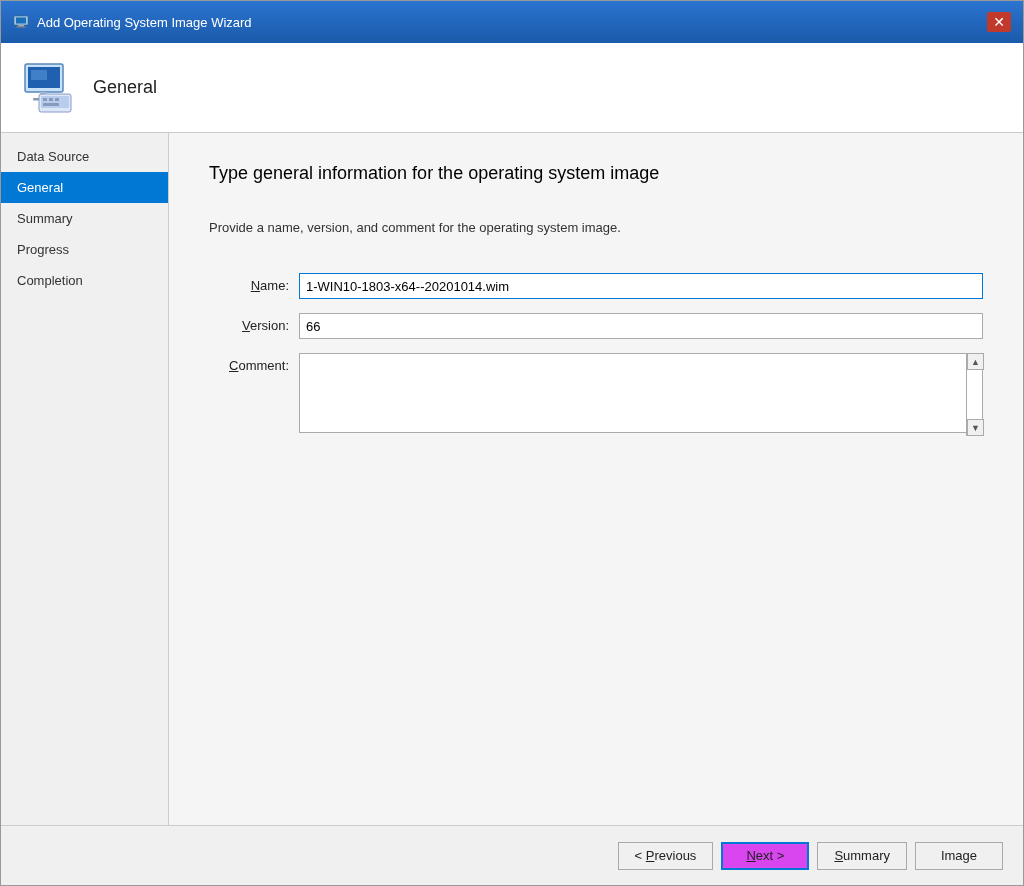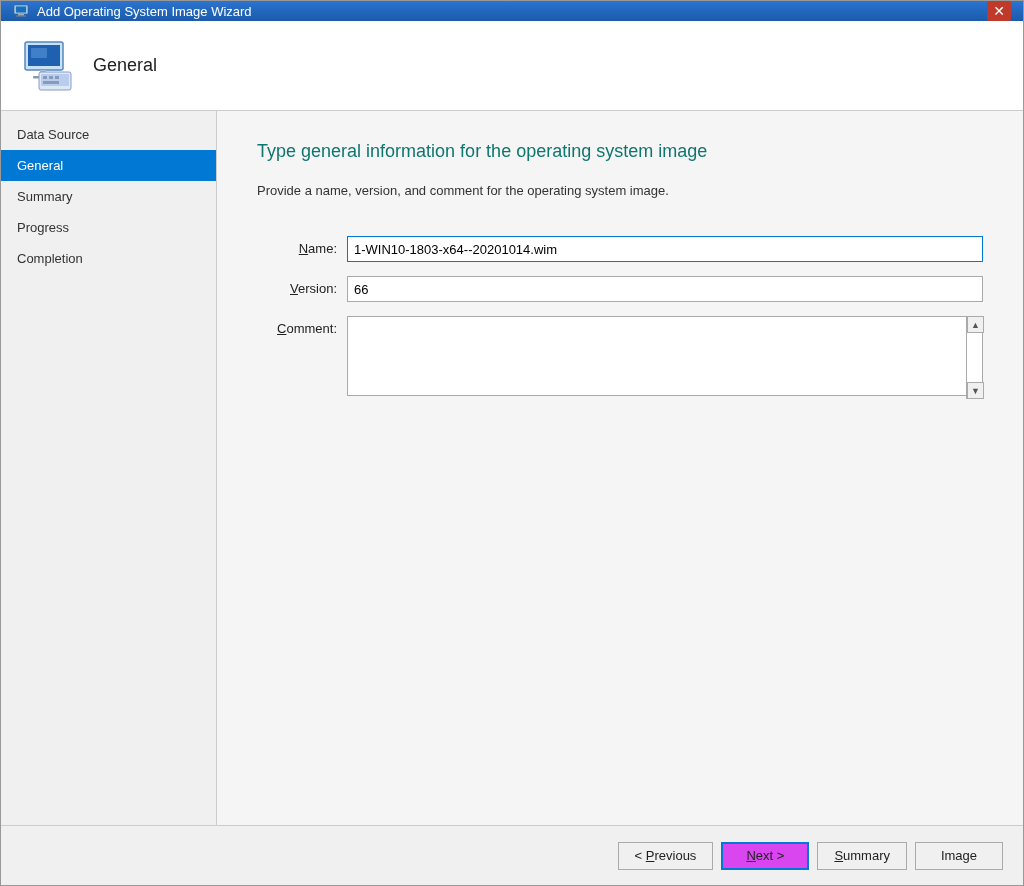--- a/index.html
+++ b/index.html
@@ -22,21 +22,21 @@
       flex-direction: column;
     }
     
     .title-bar {
       background: linear-gradient(to bottom, #2b74d0, #1a5aaa);
       color: white;
       padding: 3px 12px;
       display: flex;
       align-items: center;
       justify-content: space-between;
-      height: 20px;
+      height: 42px;
       flex-shrink: 0;
     }
     .title-bar-left {
       display: flex;
       align-items: center;
       gap: 8px;
     }
     .title-icon {
       width: 16px;
       height: 16px;
@@ -88,21 +88,21 @@
       color: #222;
     }
     
     .wizard-body {
       display: flex;
       flex: 1;
       overflow: hidden;
     }
     
     .sidebar {
-      width: 216px;
+      width: 168px;
       background: #f0f0f0;
       border-right: 1px solid #ccc;
       padding: 8px 0;
       flex-shrink: 0;
     }
     .sidebar-item {
       padding: 8px 16px;
       cursor: pointer;
       color: #333;
       font-size: 13px;
@@ -113,22 +113,22 @@
     }
     
     .main-content {
       flex: 1;
       background: #f5f5f5;
       padding: 30px 40px;
       overflow-y: auto;
     }
     .content-title {
       font-size: 18px;
-      color: #0f766e;
-      margin-bottom: 21px;
+      color: #000000;
+      margin-bottom: 36px;
       font-weight: normal;
     }
     .content-description {
       font-size: 13px;
       color: #333;
       margin-bottom: 38px;
     }
     .form-row {
       display: flex;
       align-items: flex-start;

